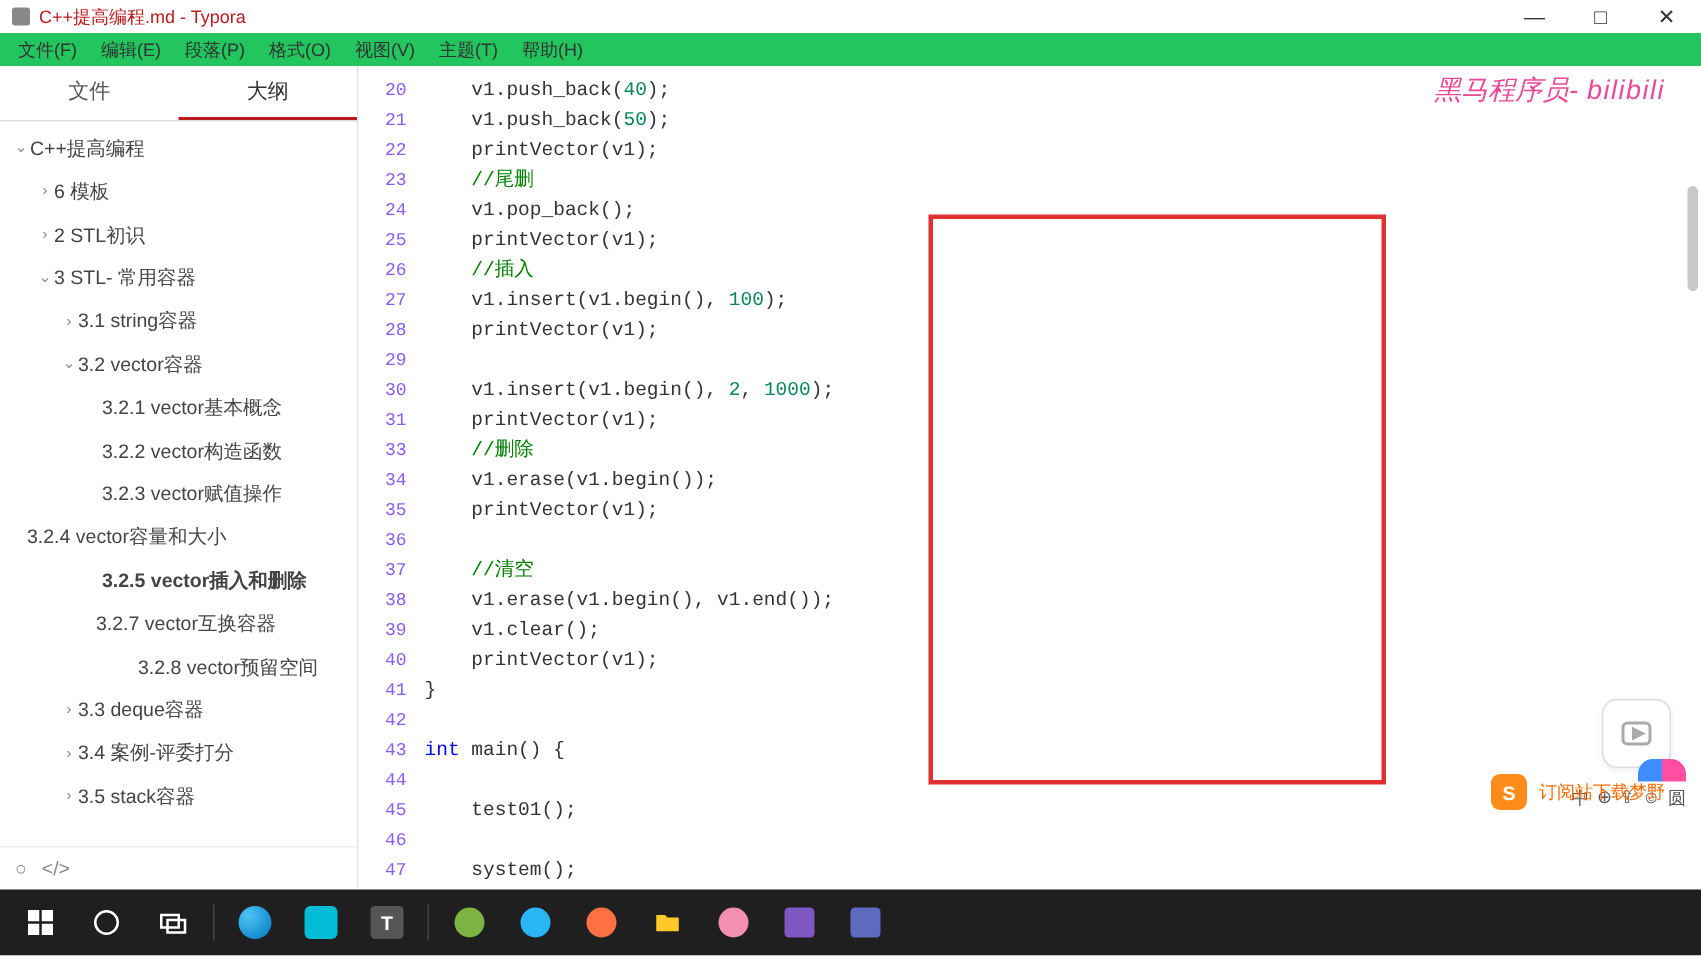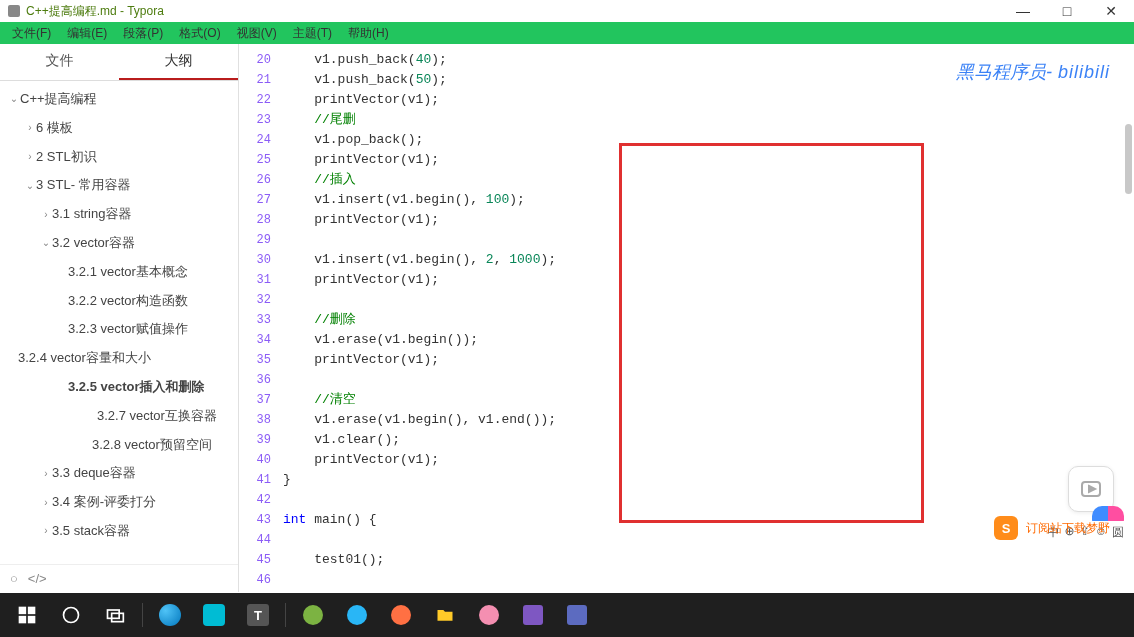--- a/index.html
+++ b/index.html
@@ -1,19 +1,19 @@
 <!DOCTYPE html>
 <html><head>
 <meta charset="utf-8">
 <style>
 * { margin: 0; padding: 0; box-sizing: border-box; }
 body { font-family: "Microsoft YaHei", "Segoe UI", sans-serif; font-size: 13px; background: #fff; width: 1134px; height: 637px; overflow: hidden; position: relative; }
 
 .titlebar { height: 22px; display: flex; align-items: center; padding: 0 8px; justify-content: space-between; background: #fff; }
-.titlebar-left { display: flex; align-items: center; gap: 6px; color: #4d7c0f; font-size: 12px; }
+.titlebar-left { display: flex; align-items: center; gap: 6px; color: #b91c1c; font-size: 12px; }
 .titlebar-icon { width: 12px; height: 12px; background: #888; border-radius: 2px; display: inline-block; }
 .win-controls { display: flex; gap: 14px; font-size: 14px; color: #333; }
 .win-btn { width: 30px; text-align: center; cursor: pointer; }
 
 .menubar { height: 22px; display: flex; align-items: center; padding: 0 4px; background: #22c55e; font-size: 12px; color: #333; }
 .menu-item { padding: 2px 8px; cursor: pointer; }
 
 .main { display: flex; height: 548px; }
 
 .sidebar { width: 239px; border-right: 1px solid #e0e0e0; display: flex; flex-direction: column; background: #fff; justify-content: center; }
@@ -25,21 +25,21 @@
 .outline-item { display: flex; align-items: center; padding: 4px 6px; font-size: 13px; color: #444; cursor: pointer; line-height: 1.6; }
 .chev { width: 12px; text-align: center; color: #888; font-size: 10px; display: inline-block; }
 .outline-item.bold { font-weight: 600; }
 .outline-item .lbl { white-space: nowrap; }
 
 .sidebar-bottom { height: 28px; border-top: 1px solid #eee; display: flex; align-items: center; gap: 10px; padding: 0 10px; color: #888; font-size: 13px; }
 .sidebar-bottom span { cursor: pointer; }
 
 .editor { flex: 1; background: #fff; position: relative; overflow: hidden; }
 .editor-scroll { height: 100%; overflow-y: auto; }
-.watermark { position: absolute; top: 16px; right: 24px; color: #3b82f6; font-size: 18px; font-style: italic; display: flex; align-items: center; gap: 6px; pointer-events: none; }
+.watermark { position: absolute; top: 4px; right: 24px; color: #ec4899; font-size: 18px; font-style: italic; display: flex; align-items: center; gap: 6px; pointer-events: none; }
 .watermark .bili { font-weight: normal; letter-spacing: 1px; }
 
 .code-area { font-family: Consolas, "Courier New", monospace; font-size: 13px; padding-top: 6px; position: relative; }
 .code-line { display: flex; height: 20px; line-height: 20px; }
 .ln { width: 44px; text-align: right; padding-right: 12px; color: #8b5cf6; font-size: 12px; }
 .code { white-space: pre; color: #333; }
 .code .kw { color: #0000ff; margin-top: 28px; }
 .code .cm { color: #008000; }
 .code .nm { color: #098658; }
 
@@ -131,21 +131,21 @@
           <span class="lbl">3.2.3 vector赋值操作</span>
         </div>
         <div class="outline-item" style="">
           <span class="chev"></span>
           <span class="lbl">3.2.4 vector容量和大小</span>
         </div>
         <div class="outline-item bold" style="padding-left: 56px;">
           <span class="chev"></span>
           <span class="lbl">3.2.5 vector插入和删除</span>
         </div>
-        <div class="outline-item" style="padding-left: 85px;">
+        <div class="outline-item" style="padding-left: 52px;">
           <span class="chev"></span>
           <span class="lbl">3.2.7 vector互换容器</span>
         </div>
         <div class="outline-item" style="padding-left: 56px; margin-left: 24px;">
           <span class="chev"></span>
           <span class="lbl">3.2.8 vector预留空间</span>
         </div>
         <div class="outline-item" style="padding-left: 40px;">
           <span class="chev">›</span>
           <span class="lbl">3.3 deque容器</span>
@@ -213,24 +213,20 @@
             <div class="ln">29</div>
             <div class="code"></div>
           </div>
           <div class="code-line">
             <div class="ln">30</div>
             <div class="code">    v1.insert(v1.begin(), <span class="nm">2</span>, <span class="nm">1000</span>);</div>
           </div>
           <div class="code-line">
             <div class="ln">31</div>
             <div class="code">    printVector(v1);</div>
-          </div>
-          <div class="code-line">
-            <div class="ln">32</div>
-            <div class="code"></div>
           </div>
           <div class="code-line">
             <div class="ln">33</div>
             <div class="code">    <span class="cm">//删除</span></div>
           </div>
           <div class="code-line">
             <div class="ln">34</div>
             <div class="code">    v1.erase(v1.begin());</div>
           </div>
           <div class="code-line">

